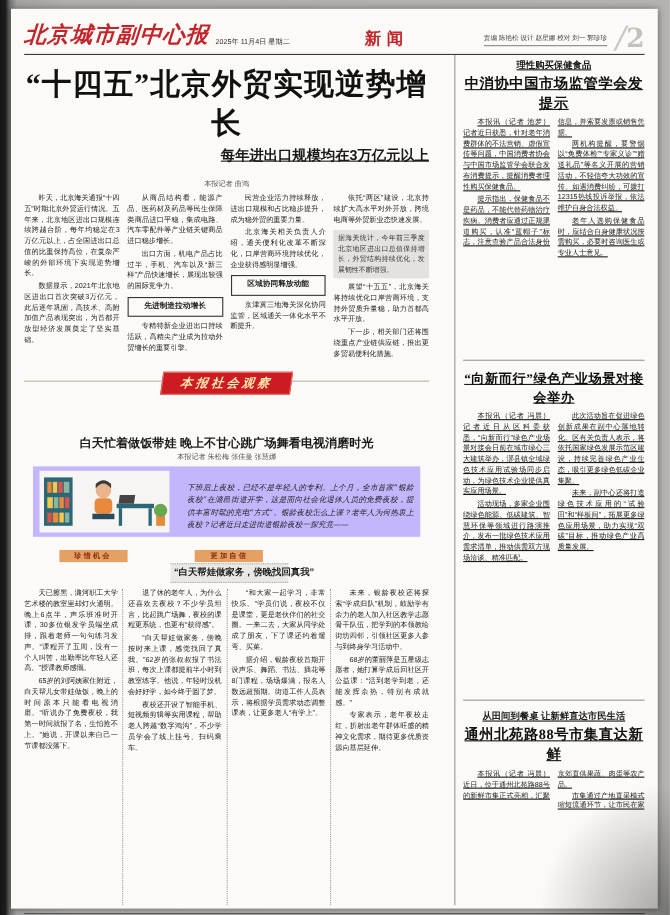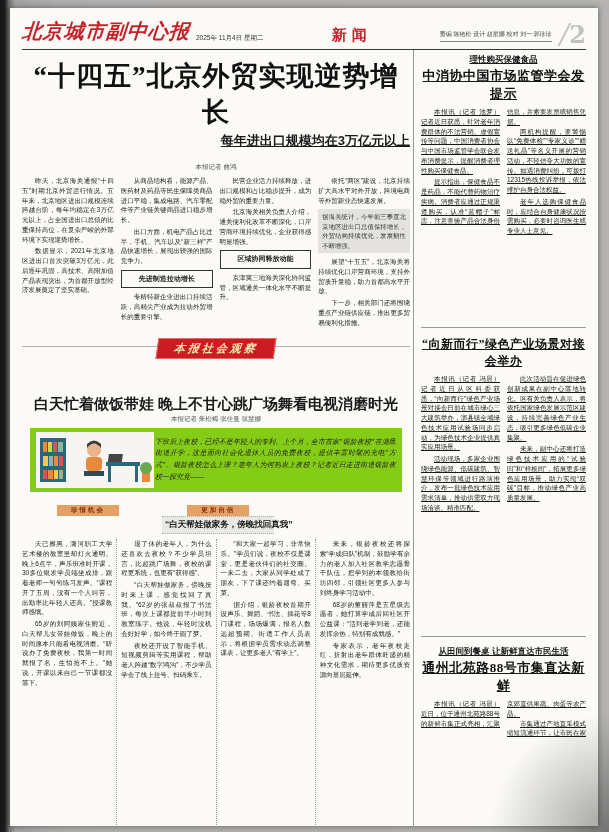--- a/index.html
+++ b/index.html
@@ -22,21 +22,21 @@
     font-size:20px;color:#c3232b;letter-spacing:1px;white-space:nowrap;transform:skewX(-4deg);}
   .hdr-date{font-size:6.5px;color:#333;margin-left:6px;margin-bottom:2px;white-space:nowrap;}
   .hdr-mid{flex:1;text-align:center;}
   .section-label{font-size:15px;font-weight:bold;color:#c3232b;letter-spacing:5px;}
   .hdr-right{display:flex;align-items:flex-end;white-space:nowrap;}
   .credits{font-size:6px;color:#444;border-bottom:1px solid #888;padding-bottom:2px;margin-bottom:3px;}
   .pgslash{font-size:28px;color:#c7c6c2;font-style:italic;line-height:20px;margin-left:8px;font-family:"DejaVu Serif",serif;}
   .pgnum{font-size:24px;color:#c2c1bd;font-weight:bold;line-height:20px;font-family:"DejaVu Serif",serif;}
   
   .body-region{display:flex;align-items:stretch;}
-  .main{width:392px;padding-right:3px;border-right:1px solid #999;box-sizing:border-box;}
+  .main{width:392px;padding-right:23px;border-right:1px solid #999;box-sizing:border-box;}
   .sidebar{flex:1;padding-left:7px;min-width:0;text-decoration:underline;}
   
   .para{margin:0 0 2px 0;text-indent:2em;}
   .smalltext{font-size:6.5px;line-height:1.5;text-align:justify;color:#222;}
   .kicker{text-align:center;font-weight:bold;font-size:10px;margin:2px 0 1px;}
   .byline{text-align:center;font-size:6.5px;color:#555;margin:1px 0 4px;}
   .serifhead{font-family:"Liberation Serif","DejaVu Serif",serif;font-weight:bold;color:#111;}
   
   .lead-h1{text-align:center;font-size:27px;margin:8px 0 2px;letter-spacing:1px;}
   .lead-sub{text-align:right;font-size:13px;font-weight:bold;margin:0 0 13px;text-decoration:underline;}
@@ -44,23 +44,23 @@
   .cols4 > .col{flex:1;min-width:0;}
   .subbox{border:1px solid #333;text-align:center;font-weight:bold;font-size:7px;
     padding:3px 1px;margin:4px 0;}
   .notebox{background:#e3e2de;padding:3px 4px;font-size:6.3px;line-height:1.5;
     text-align:justify;margin:4px 0;color:#333;}
   
   .feature{border-top:1px solid #b3b2ae;margin-top:10px;padding-top:14px;position:relative;}
   .badge{position:absolute;top:-9px;left:50%;transform:translateX(-50%) skewX(-8deg);
     background:#cd1b24;color:#ffe9ad;font-family:"DejaVu Serif",serif;font-style:italic;
     font-weight:bold;font-size:11px;letter-spacing:3px;padding:2px 16px;border:1px solid #e46a66;white-space:nowrap;}
-  .feat-kicker{font-size:15px;margin-top:34px;}
+  .feat-kicker{font-size:11px;margin-top:34px;}
   .feat-h1{text-align:center;font-size:24px;margin:2px 0 1px;letter-spacing:1px;}
-  .lead-row{display:flex;background:#84cc16;margin:4px 8px 6px;padding:4px 6px;align-items:center;gap:1px;}
+  .lead-row{display:flex;background:#c4b5fd;margin:4px 8px 6px;padding:4px 6px;align-items:flex-end;gap:16px;}
   .lead-text{flex:1;font-family:"DejaVu Serif",serif;font-style:italic;font-size:7px;
     line-height:1.65;text-align:justify;color:#222;}
   .subhead-row{display:flex;gap:8px;margin:2px 0 5px;}
   .subhead{text-align:center;}
   .subhead .sh-label{display:inline-block;background:#e5a163;color:#8c2d10;font-weight:bold;
     font-size:6.5px;padding:1px 14px;letter-spacing:2px;}
   .subhead .sh-quote{background:#e9e8e4;font-weight:bold;font-size:8.5px;padding:2px 3px;
     white-space:nowrap;border-top:1px dotted #aaa;border-bottom:1px dotted #aaa;}
   .sh1{width:34%;} .sh2{width:29%;} .sh3{width:37%;}
   .featcols{display:flex;height:288px;overflow:hidden;}

